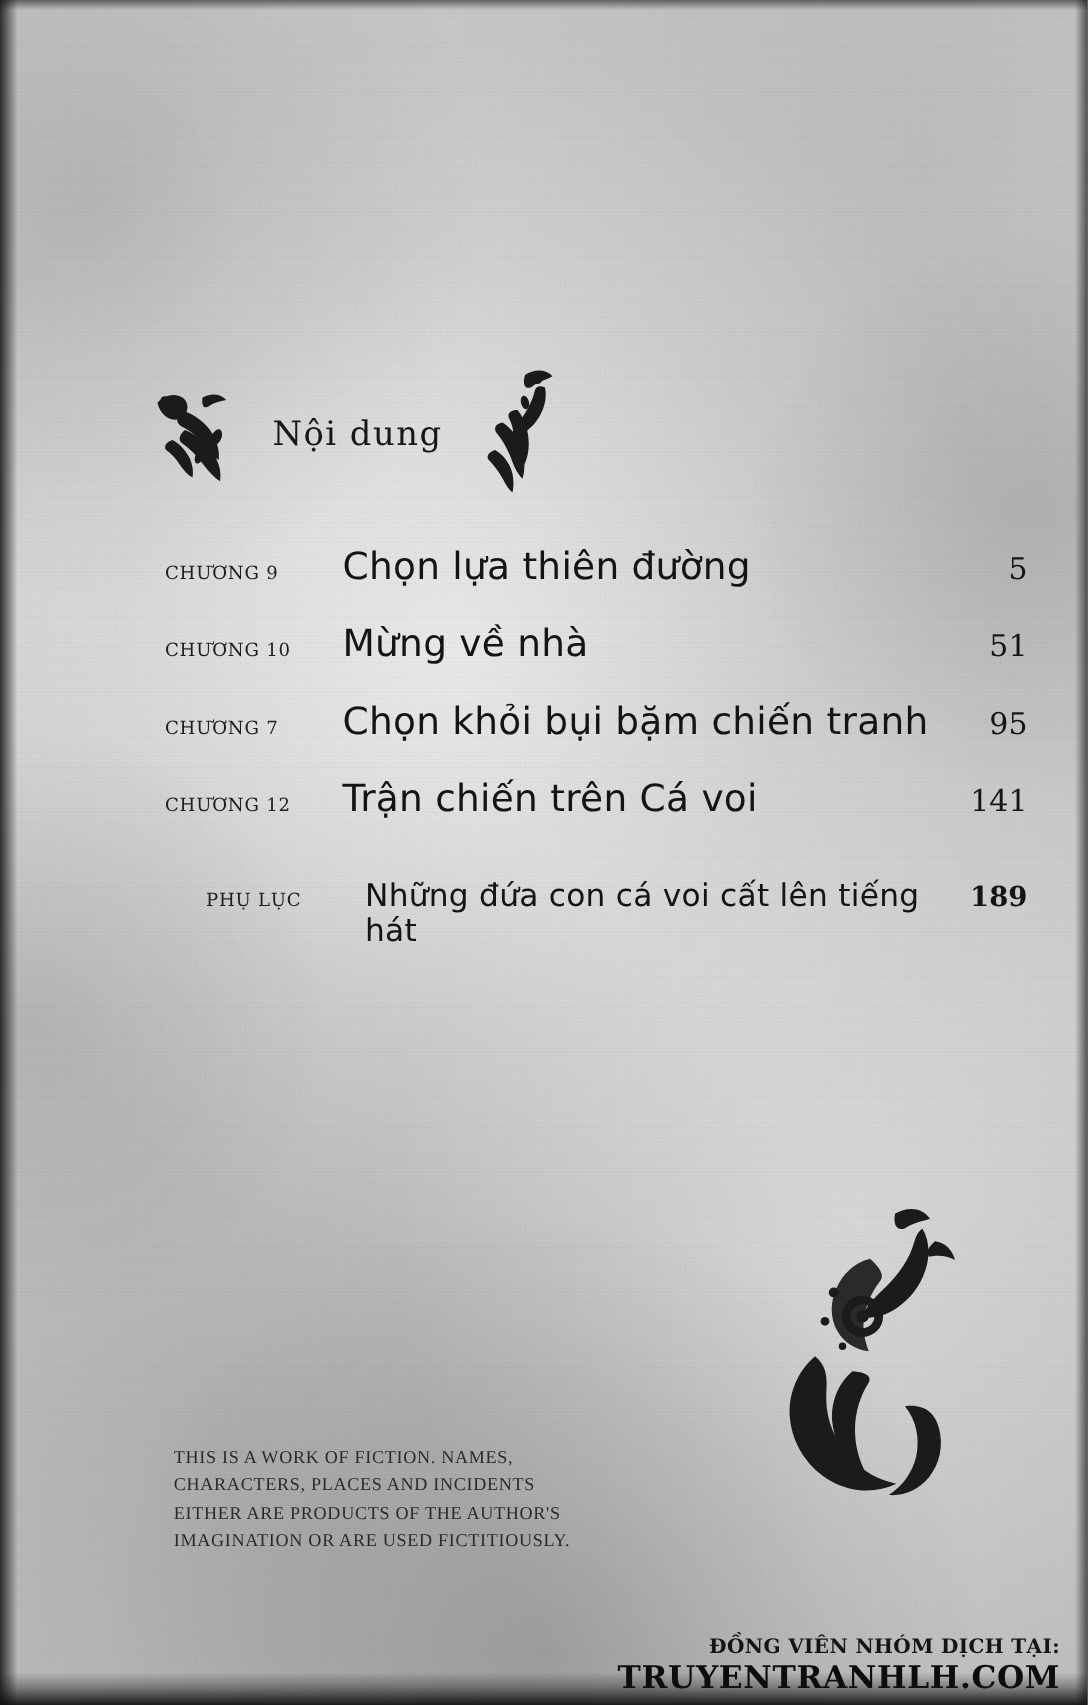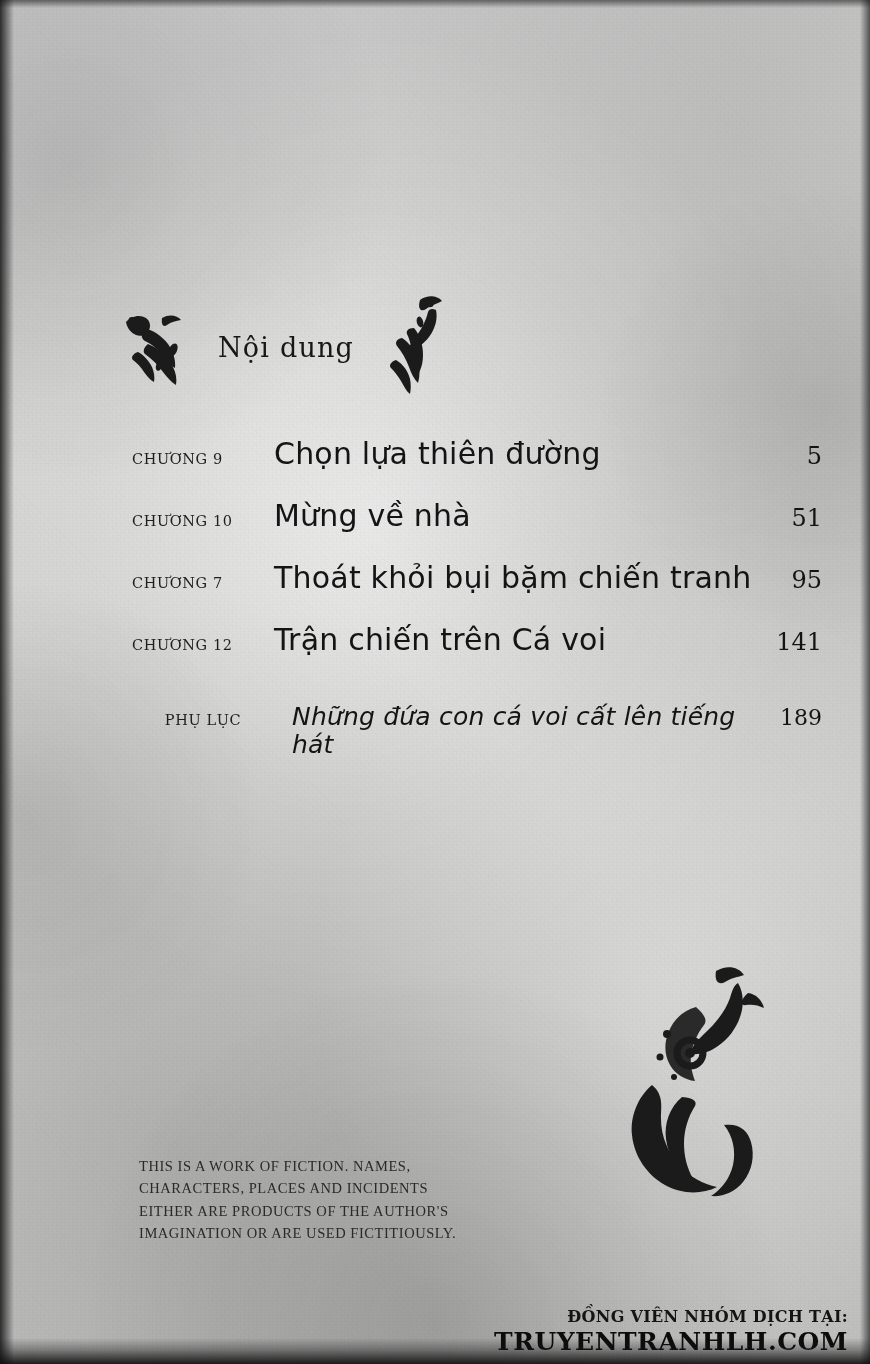--- a/index.html
+++ b/index.html
@@ -123,29 +123,29 @@
   .toc-row.appendix .toc-chapter { text-align: center; padding-right: 18px; }
   .toc-name {
     flex: 1 1 auto;
     font-family: "DejaVu Sans", sans-serif;
     font-size: 30px;
     font-weight: 400;
     color: #141414;
     letter-spacing: 0.2px;
     line-height: 1.1;
   }
-  .toc-row.appendix .toc-name { font-size: 25px; font-style: italic; }
+  .toc-row.appendix .toc-name { font-size: 25px; }
   .toc-page {
     flex: 0 0 70px;
     text-align: right;
     font-family: "DejaVu Serif", serif;
     font-size: 24px;
     color: #141414;
   }
-  .toc-row.appendix .toc-page { font-size: 22px; }
+  .toc-row.appendix .toc-page { font-size: 22px; font-weight: bold; }
 
   
   .serial-note {
     position: absolute;
     left: 139px;
     top: 845px;
     font-family: "Liberation Serif", serif;
     font-size: 16.5px;
     letter-spacing: 0.7px;
     line-height: 1.45;
@@ -249,21 +249,21 @@
     </div>
 
     <div class="toc-row">
       <span class="toc-chapter">CHƯƠNG 10</span>
       <span class="toc-name">Mừng về nhà</span>
       <span class="toc-page">51</span>
     </div>
 
     <div class="toc-row">
       <span class="toc-chapter">CHƯƠNG 7</span>
-      <span class="toc-name">Thoát khỏi bụi bặm chiến tranh</span>
+      <span class="toc-name">Chọn khỏi bụi bặm chiến tranh</span>
       <span class="toc-page">95</span>
     </div>
 
     <div class="toc-row">
       <span class="toc-chapter">CHƯƠNG 12</span>
       <span class="toc-name">Trận chiến trên Cá voi</span>
       <span class="toc-page">141</span>
     </div>
 
     <div class="toc-row appendix">

